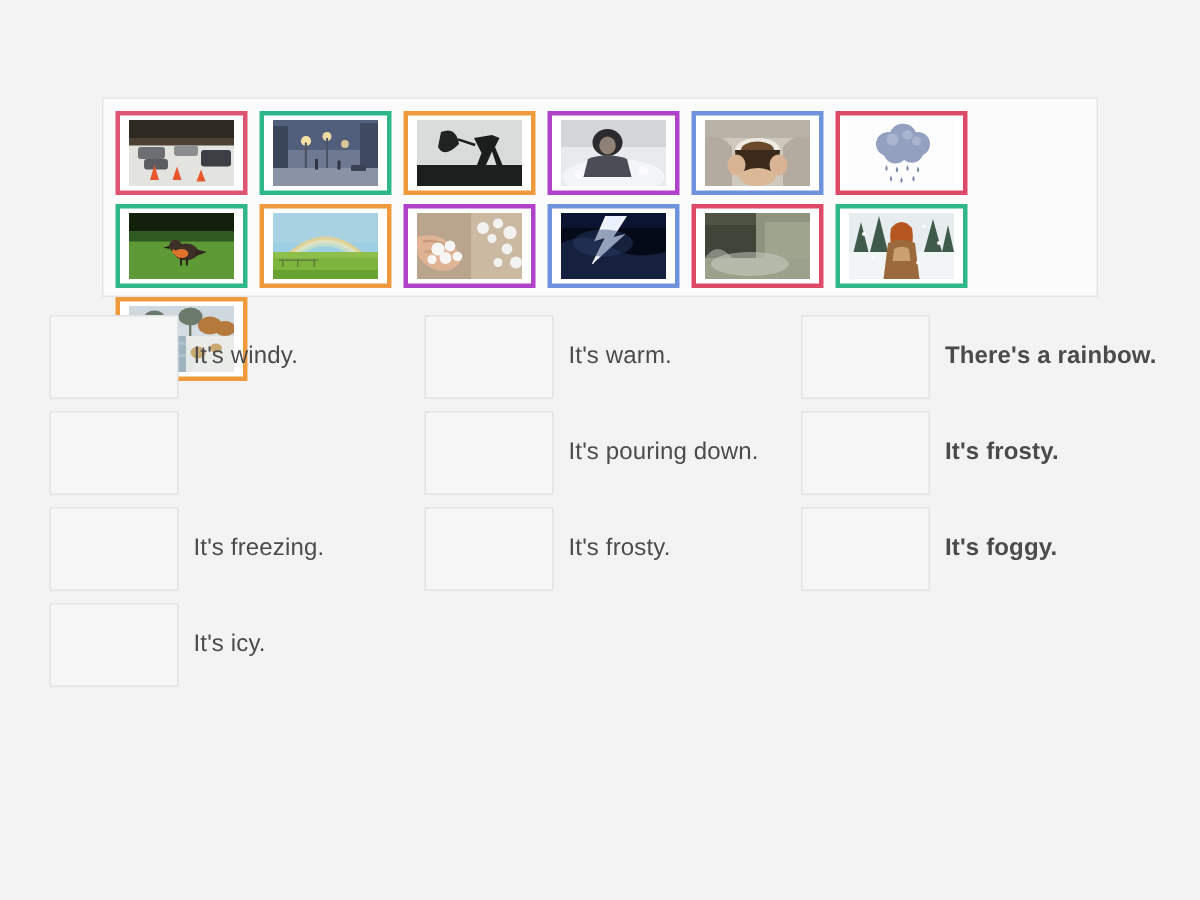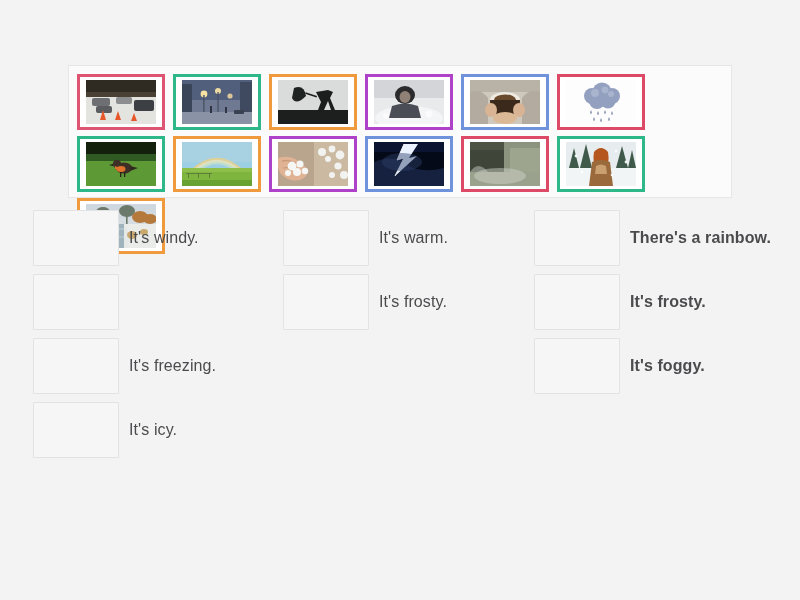--- a/index.html
+++ b/index.html
@@ -373,20 +373,24 @@
         <div class="answer-label">It's icy.</div>
       </div>
     </div>
   <div class="col" id="col-1">
       <div class="answer-row">
         <div class="dropzone"></div>
         <div class="answer-label">It's warm.</div>
       </div>
       <div class="answer-row">
         <div class="dropzone"></div>
+        <div class="answer-label">It's pouring down.</div>
+      </div>
+      <div class="answer-row">
+        <div class="dropzone"></div>
         <div class="answer-label">It's frosty.</div>
       </div>
     </div>
   <div class="col" id="col-2">
       <div class="answer-row">
         <div class="dropzone"></div>
         <div class="answer-label">There's a rainbow.</div>
       </div>
       <div class="answer-row">
         <div class="dropzone"></div>

